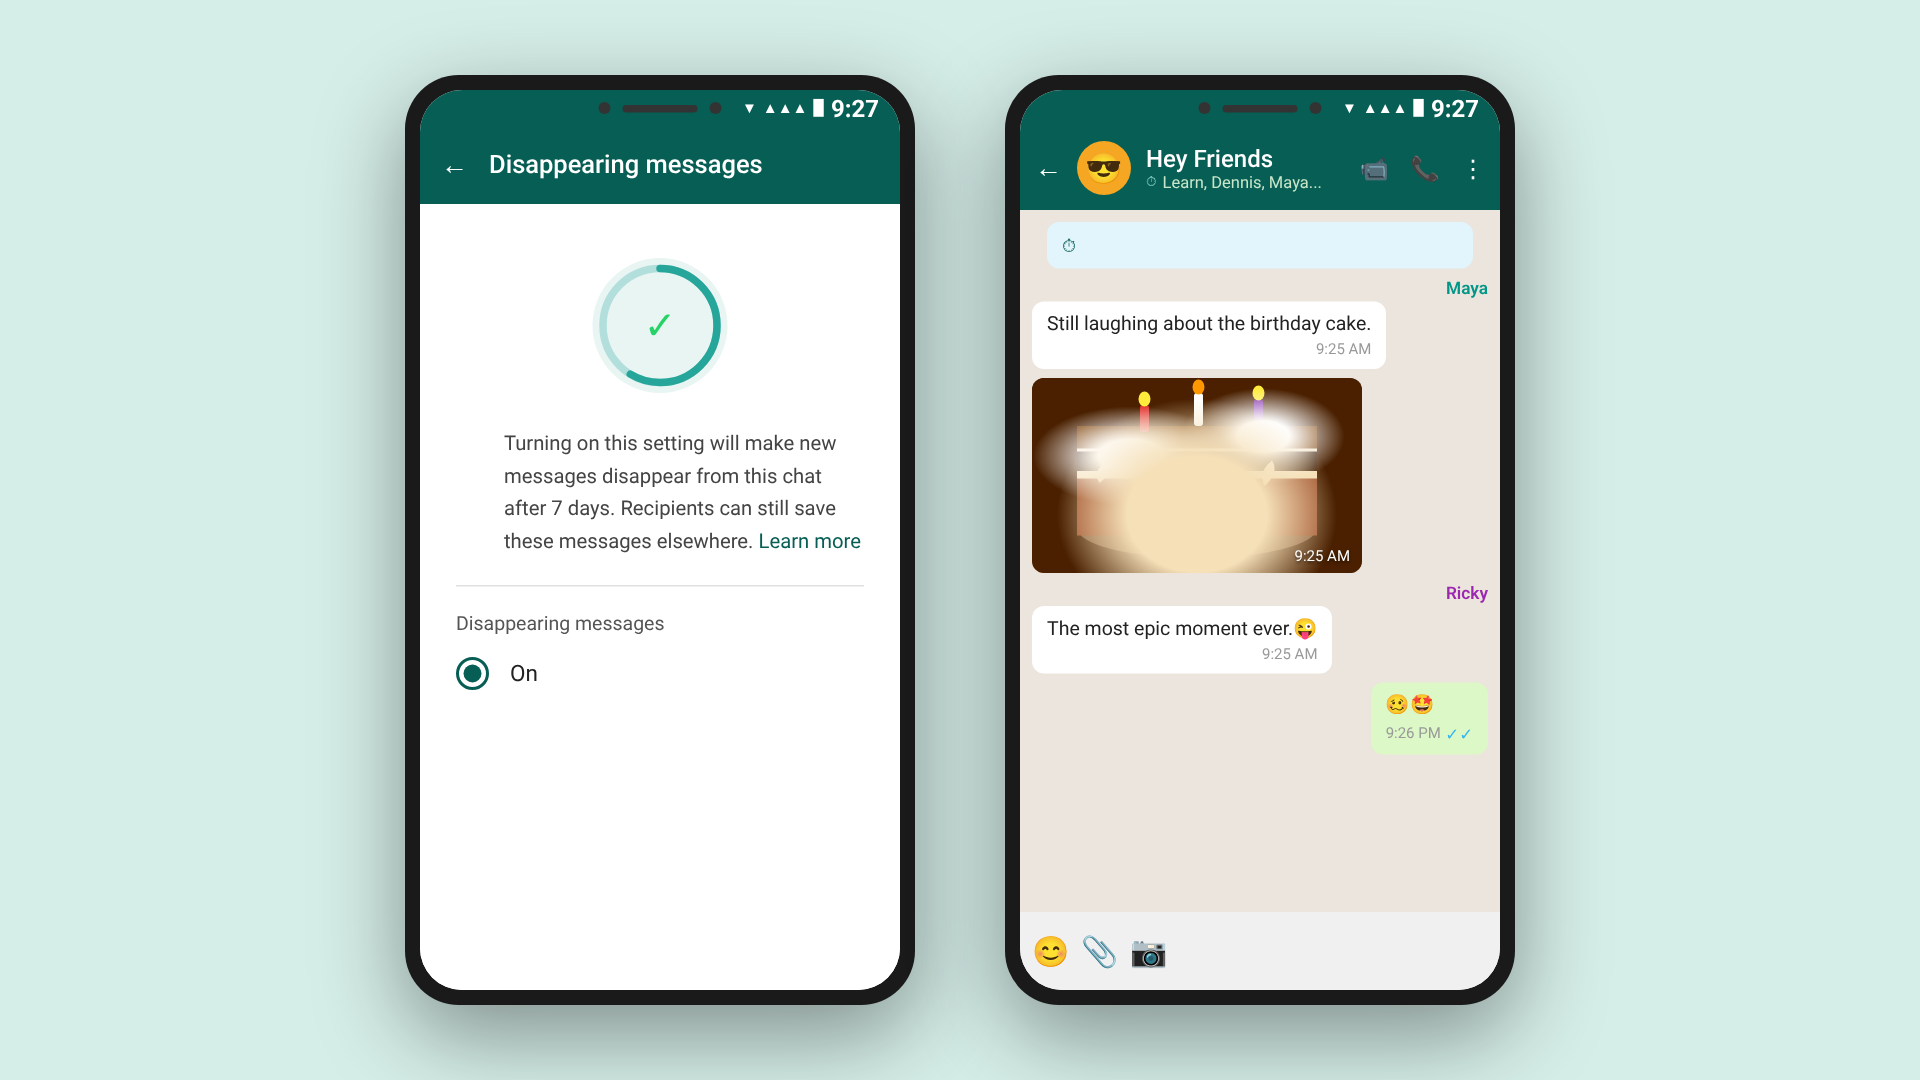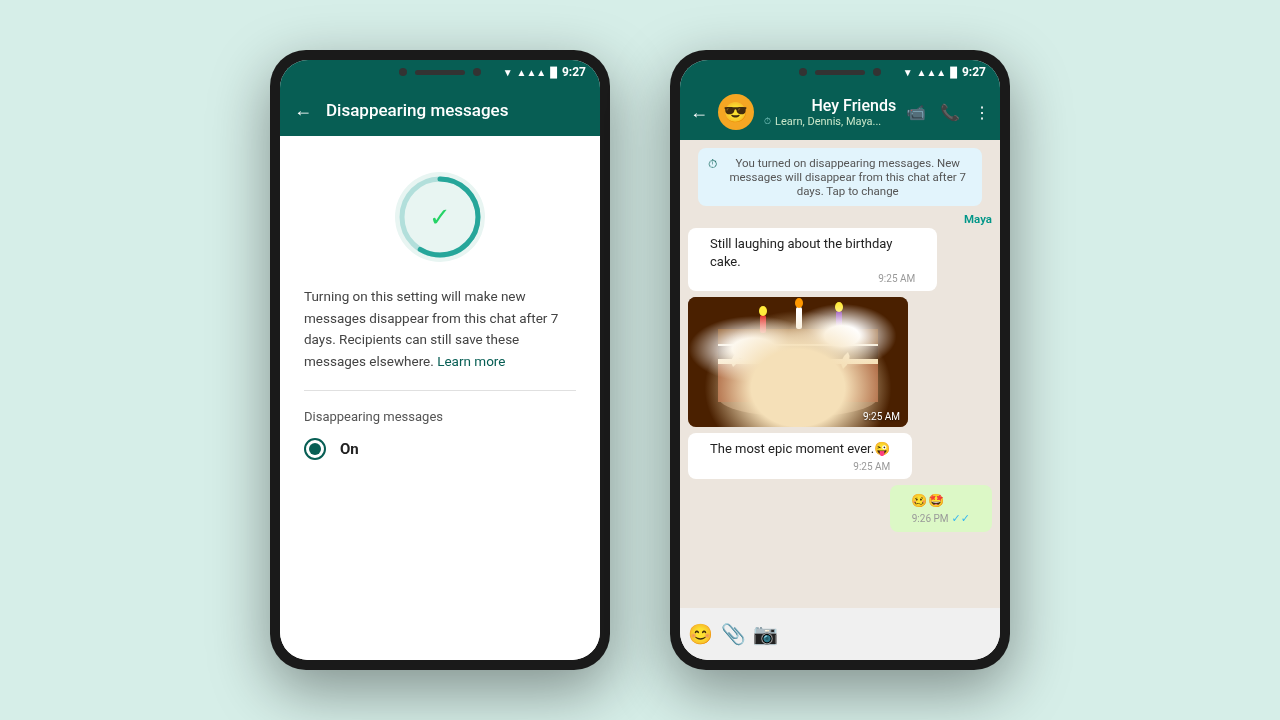--- a/index.html
+++ b/index.html
@@ -66,21 +66,21 @@
       background: #075E54;
       color: #fff;
       font-size: 11px;
       padding: 4px 14px;
       display: flex;
       justify-content: flex-end;
       align-items: center;
       gap: 4px;
       height: 24px;
     }
-    .status-bar .time { font-weight: bold; font-size: 12px; }
+    .status-bar .time { font-weight: bold; font-size: 16px; }
     .signal-icon { font-size: 10px; }
 
     
     .phone1-header {
       background: #075E54;
       color: #fff;
       display: flex;
       align-items: center;
       padding: 10px 14px;
       gap: 14px;
@@ -119,20 +119,21 @@
       font-size: 26px;
       color: #25D366;
       z-index: 1;
     }
 
     .description-text {
       font-size: 13.5px;
       color: #444;
       line-height: 1.6;
       margin-bottom: 6px;
+      margin-left: 32px;
     }
     .learn-more-link {
       color: #075E54;
       font-size: 13.5px;
       text-decoration: none;
       cursor: pointer;
     }
 
     .divider {
       height: 1px;
@@ -168,21 +169,20 @@
     }
     .radio-inner {
       width: 12px;
       height: 12px;
       border-radius: 50%;
       background: #075E54;
     }
     .radio-label {
       font-size: 15px;
       color: #222;
-      font-weight: bold;
     }
 
     
     .phone2-header {
       background: #075E54;
       color: #fff;
       display: flex;
       align-items: center;
       padding: 8px 10px;
       gap: 10px;
@@ -192,21 +192,21 @@
       width: 36px;
       height: 36px;
       border-radius: 50%;
       background: #f5a623;
       display: flex;
       align-items: center;
       justify-content: center;
       font-size: 20px;
       flex-shrink: 0;
     }
-    .chat-info { flex: 1; text-align: right; }
+    .chat-info { flex: 1; }
     .chat-name { font-size: 16px; font-weight: 500; }
     .chat-subtitle { font-size: 11px; color: #c8e6c9; display: flex; align-items: center; gap: 4px; }
     .chat-actions { display: flex; gap: 14px; align-items: center; }
     .chat-action-icon { font-size: 16px; color: #fff; cursor: pointer; }
 
     .chat-body {
       flex: 1;
       background: #ece5dd;
       padding: 8px;
       overflow-y: auto;
@@ -231,21 +231,21 @@
     .system-msg-icon { color: #075E54; font-size: 12px; flex-shrink: 0; margin-top: 1px; }
 
     
     .bubble-group { display: flex; flex-direction: column; align-items: flex-end; }
     .bubble-sender { font-size: 11.5px; font-weight: 600; color: #075E54; margin-bottom: 2px; }
     .bubble-sender.ricky { color: #9c27b0; }
 
     .bubble {
       background: #fff;
       border-radius: 8px;
-      padding: 7px 22px;
+      padding: 7px 10px;
       max-width: 82%;
       align-self: flex-start;
       position: relative;
     }
     .bubble.outgoing {
       background: #dcf8c6;
       align-self: flex-end;
     }
     .bubble-text { font-size: 13px; color: #222; line-height: 1.4; }
     .bubble-time {
@@ -406,21 +406,20 @@
           <span class="chat-action-icon">📹</span>
           <span class="chat-action-icon">📞</span>
           <span class="chat-action-icon">⋮</span>
         </div>
       </div>
 
       <div class="chat-body">
 
         <div class="system-msg">
           <span class="system-msg-icon">⏱</span>
-          <span>You turned on disappearing messages. New messages will disappear from this chat after 7 days. Tap to change</span>
         </div>
 
         <div class="bubble-group">
           <span class="bubble-sender" style="color:#009688;">Maya</span>
           <div class="bubble">
             <div class="bubble-text">Still laughing about the birthday cake.</div>
             <div class="bubble-time">9:25 AM</div>
           </div>
         </div>
 
@@ -450,20 +449,21 @@
                 <ellipse cx="111" cy="6" rx="4" ry="5" fill="#ff9800"></ellipse>
                 <rect x="148" y="14" width="6" height="18" fill="#7b1fa2" rx="2"></rect>
                 <ellipse cx="151" cy="10" rx="4" ry="5" fill="#ffeb3b"></ellipse>
               </svg>
               <span class="image-time">9:25 AM</span>
             </div>
           </div>
         </div>
 
         <div class="bubble-group">
+          <span class="bubble-sender ricky">Ricky</span>
           <div class="bubble">
             <div class="bubble-text">The most epic moment ever.😜</div>
             <div class="bubble-time">9:25 AM</div>
           </div>
         </div>
 
         <div class="bubble-group">
           <div class="bubble outgoing">
             <div class="bubble-text">🥴🤩</div>
             <div class="bubble-time">

